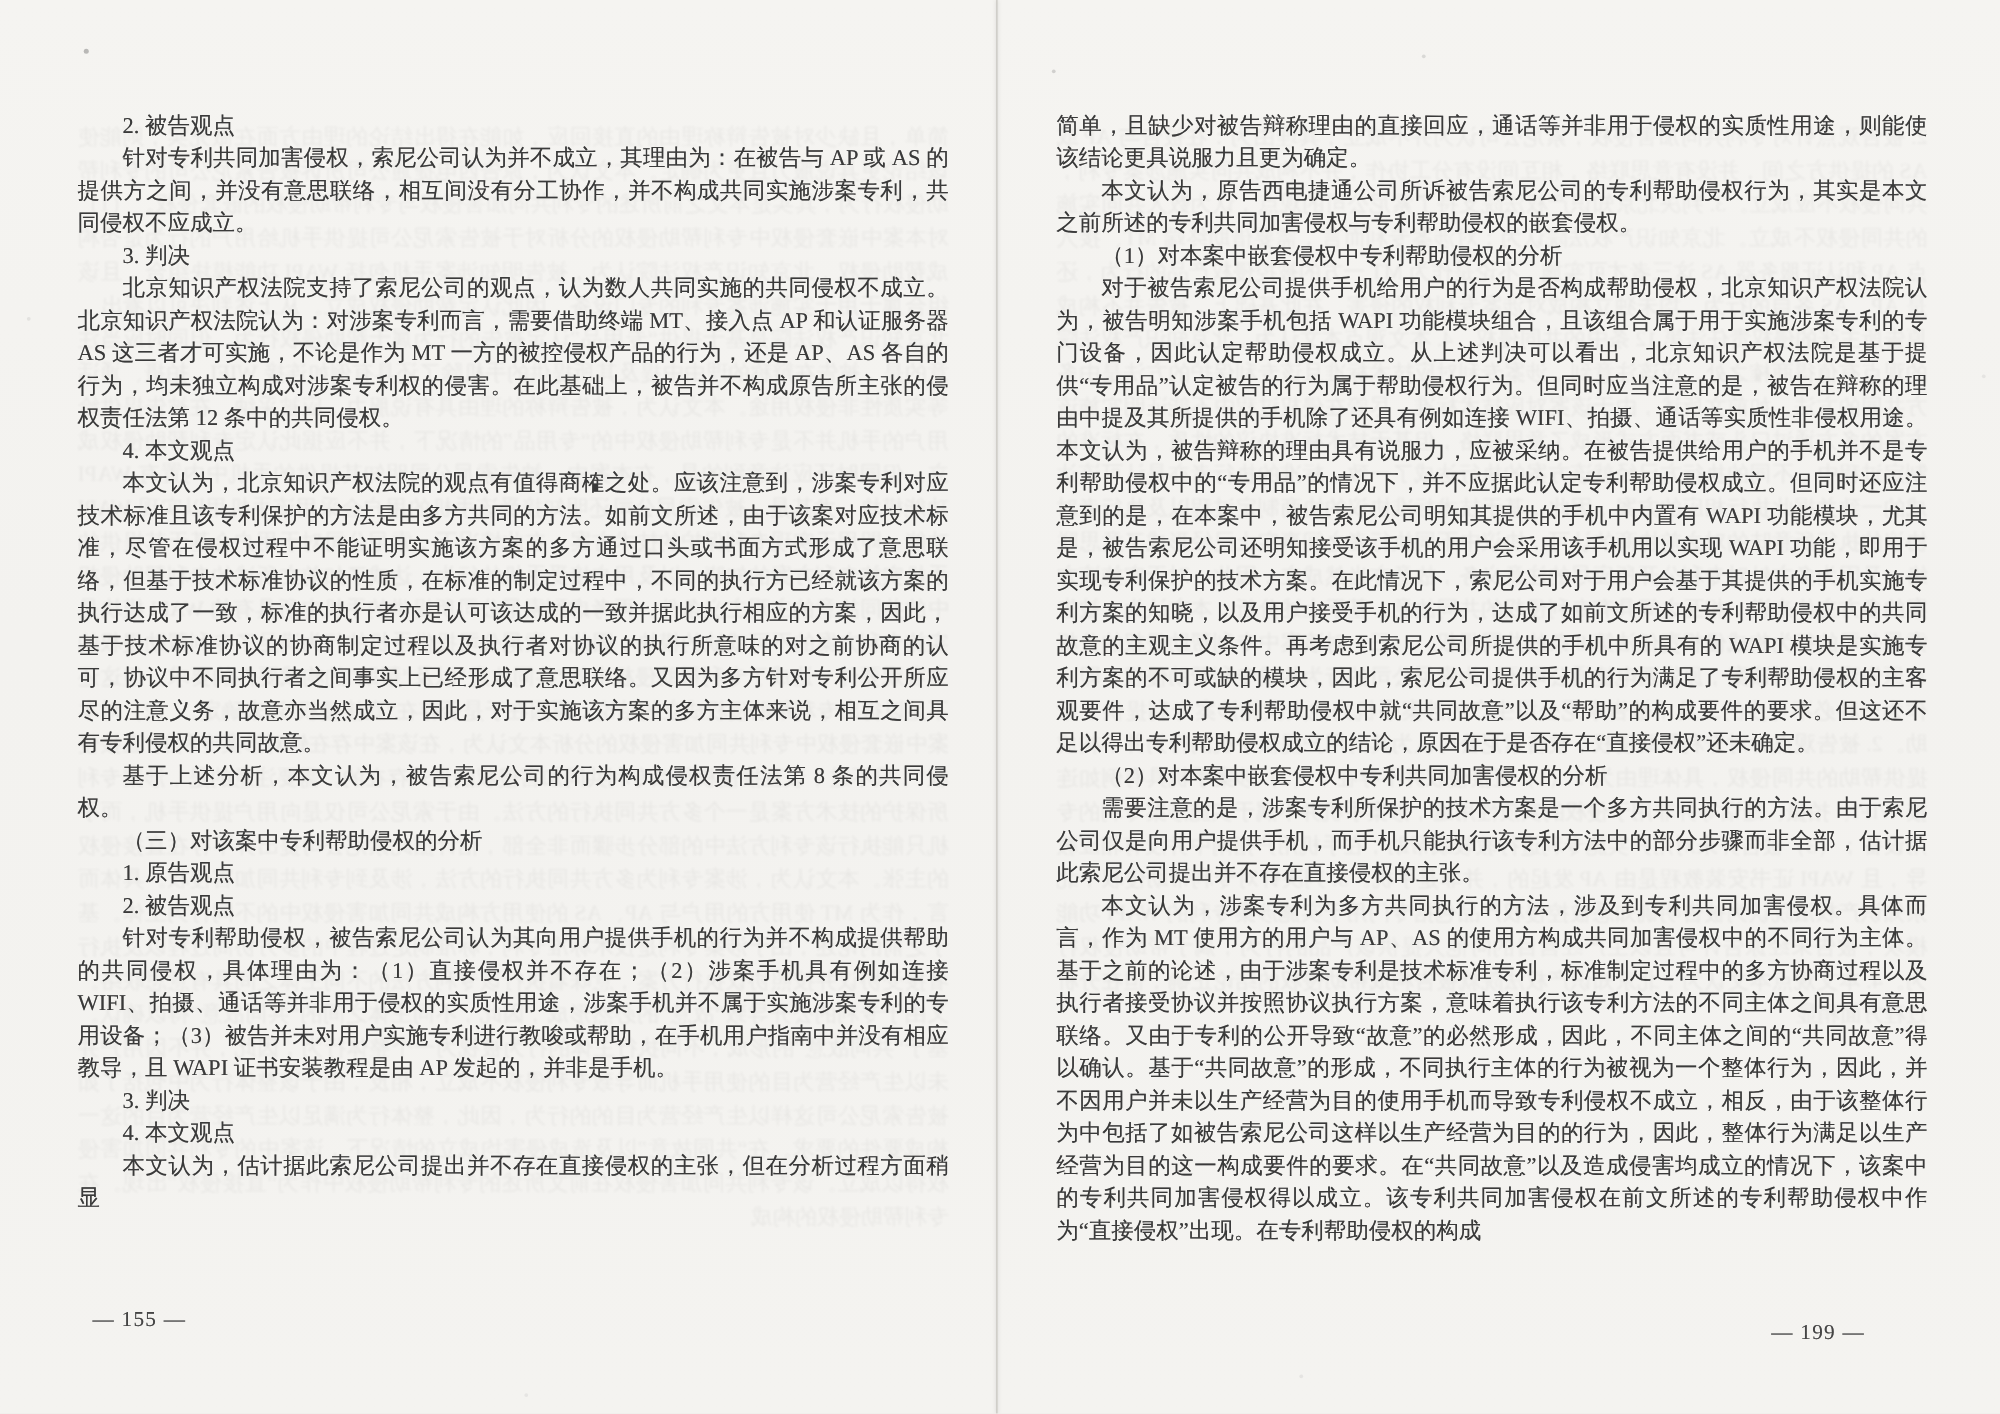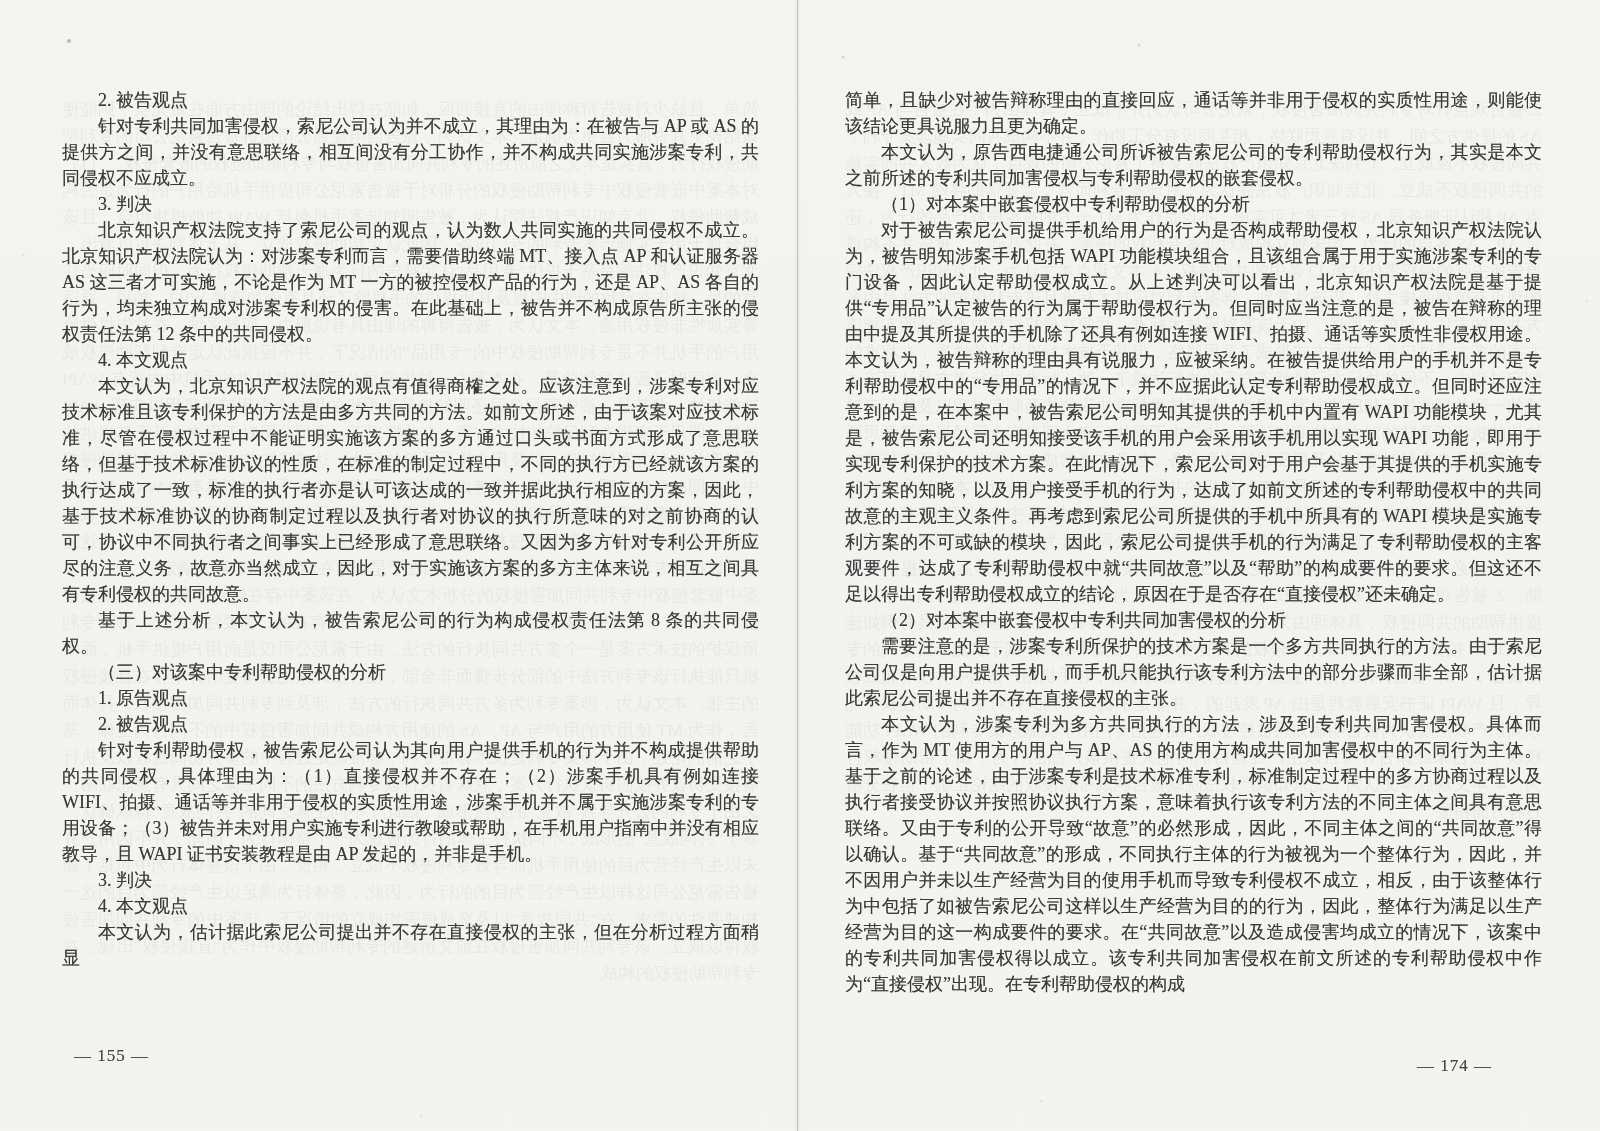--- a/index.html
+++ b/index.html
@@ -90,17 +90,17 @@
     <div class="bleed" aria-hidden="true">2. 被告观点针对专利共同加害侵权，索尼公司认为并不成立，其理由为：在被告与 AP 或 AS 的提供方之间，并没有意思联络，相互间没有分工协作，并不构成共同实施涉案专利，共同侵权不应成立。3. 判决北京知识产权法院支持了索尼公司的观点，认为数人共同实施的共同侵权不成立。北京知识产权法院认为：对涉案专利而言，需要借助终端 MT、接入点 AP 和认证服务器 AS 这三者才可实施，不论是作为 MT 一方的被控侵权产品的行为，还是 AP、AS 各自的行为，均未独立构成对涉案专利权的侵害。在此基础上，被告并不构成原告所主张的侵权责任法第 12 条中的共同侵权。4. 本文观点本文认为，北京知识产权法院的观点有值得商榷之处。应该注意到，涉案专利对应技术标准且该专利保护的方法是由多方共同的方法。如前文所述，由于该案对应技术标准，尽管在侵权过程中不能证明实施该方案的多方通过口头或书面方式形成了意思联络，但基于技术标准协议的性质，在标准的制定过程中，不同的执行方已经就该方案的执行达成了一致，标准的执行者亦是认可该达成的一致并据此执行相应的方案，因此，基于技术标准协议的协商制定过程以及执行者对协议的执行所意味的对之前协商的认可，协议中不同执行者之间事实上已经形成了意思联络。又因为多方针对专利公开所应尽的注意义务，故意亦当然成立，因此，对于实施该方案的多方主体来说，相互之间具有专利侵权的共同故意。基于上述分析，本文认为，被告索尼公司的行为构成侵权责任法第 8 条的共同侵权。（三）对该案中专利帮助侵权的分析1. 原告观点针对该案，原告西电捷通公司还认为索尼公司的行为构成专利帮助侵权，即，作为一种必不可少的工具，被告索尼公司生产的涉案手机为他人实施涉案专利提供了帮助。2. 被告观点针对专利帮助侵权，被告索尼公司认为其向用户提供手机的行为并不构成提供帮助的共同侵权，具体理由为：（1）直接侵权并不存在；（2）涉案手机具有例如连接 WIFI、拍摄、通话等并非用于侵权的实质性用途，涉案手机并不属于实施涉案专利的专用设备；（3）被告并未对用户实施专利进行教唆或帮助，在手机用户指南中并没有相应教导，且 WAPI 证书安装教程是由 AP 发起的，并非是手机。3. 判决针对专利帮助侵权，北京知识产权法院认为被告明确知悉被控侵权产品包括专门用于实施涉案专利的 WAPI 功能模块，被告未经原告许可且以生产经营目的向他人提供该产品的行为，属于帮助侵权行为。4. 本文观点本文认为，北京知识产权法院就被告构成帮助侵权的结论正确，但在分析过程方面稍显</div>
     <div class="text-col" id="right-col">
         <p class="blk cont">简单，且缺少对被告辩称理由的直接回应，通话等并非用于侵权的实质性用途，则能使该结论更具说服力且更为确定。</p>
         <p class="blk para">本文认为，原告西电捷通公司所诉被告索尼公司的专利帮助侵权行为，其实是本文之前所述的专利共同加害侵权与专利帮助侵权的嵌套侵权。</p>
         <p class="blk heading">（1）对本案中嵌套侵权中专利帮助侵权的分析</p>
         <p class="blk para">对于被告索尼公司提供手机给用户的行为是否构成帮助侵权，北京知识产权法院认为，被告明知涉案手机包括 WAPI 功能模块组合，且该组合属于用于实施涉案专利的专门设备，因此认定帮助侵权成立。从上述判决可以看出，北京知识产权法院是基于提供“专用品”认定被告的行为属于帮助侵权行为。但同时应当注意的是，被告在辩称的理由中提及其所提供的手机除了还具有例如连接 WIFI、拍摄、通话等实质性非侵权用途。本文认为，被告辩称的理由具有说服力，应被采纳。在被告提供给用户的手机并不是专利帮助侵权中的“专用品”的情况下，并不应据此认定专利帮助侵权成立。但同时还应注意到的是，在本案中，被告索尼公司明知其提供的手机中内置有 WAPI 功能模块，尤其是，被告索尼公司还明知接受该手机的用户会采用该手机用以实现 WAPI 功能，即用于实现专利保护的技术方案。在此情况下，索尼公司对于用户会基于其提供的手机实施专利方案的知晓，以及用户接受手机的行为，达成了如前文所述的专利帮助侵权中的共同故意的主观主义条件。再考虑到索尼公司所提供的手机中所具有的 WAPI 模块是实施专利方案的不可或缺的模块，因此，索尼公司提供手机的行为满足了专利帮助侵权的主客观要件，达成了专利帮助侵权中就“共同故意”以及“帮助”的构成要件的要求。但这还不足以得出专利帮助侵权成立的结论，原因在于是否存在“直接侵权”还未确定。</p>
         <p class="blk heading">（2）对本案中嵌套侵权中专利共同加害侵权的分析</p>
         <p class="blk para">需要注意的是，涉案专利所保护的技术方案是一个多方共同执行的方法。由于索尼公司仅是向用户提供手机，而手机只能执行该专利方法中的部分步骤而非全部，估计据此索尼公司提出并不存在直接侵权的主张。</p>
         <p class="blk para">本文认为，涉案专利为多方共同执行的方法，涉及到专利共同加害侵权。具体而言，作为 MT 使用方的用户与 AP、AS 的使用方构成共同加害侵权中的不同行为主体。基于之前的论述，由于涉案专利是技术标准专利，标准制定过程中的多方协商过程以及执行者接受协议并按照协议执行方案，意味着执行该专利方法的不同主体之间具有意思联络。又由于专利的公开导致“故意”的必然形成，因此，不同主体之间的“共同故意”得以确认。基于“共同故意”的形成，不同执行主体的行为被视为一个整体行为，因此，并不因用户并未以生产经营为目的使用手机而导致专利侵权不成立，相反，由于该整体行为中包括了如被告索尼公司这样以生产经营为目的的行为，因此，整体行为满足以生产经营为目的这一构成要件的要求。在“共同故意”以及造成侵害均成立的情况下，该案中的专利共同加害侵权得以成立。该专利共同加害侵权在前文所述的专利帮助侵权中作为“直接侵权”出现。在专利帮助侵权的构成</p>
       </div>
-    <div class="footer">— 174 —</div>
+    <div class="footer">— 199 —</div>
   </div>
 
   <div class="specks"></div>
 </div>
 
 </body></html>

